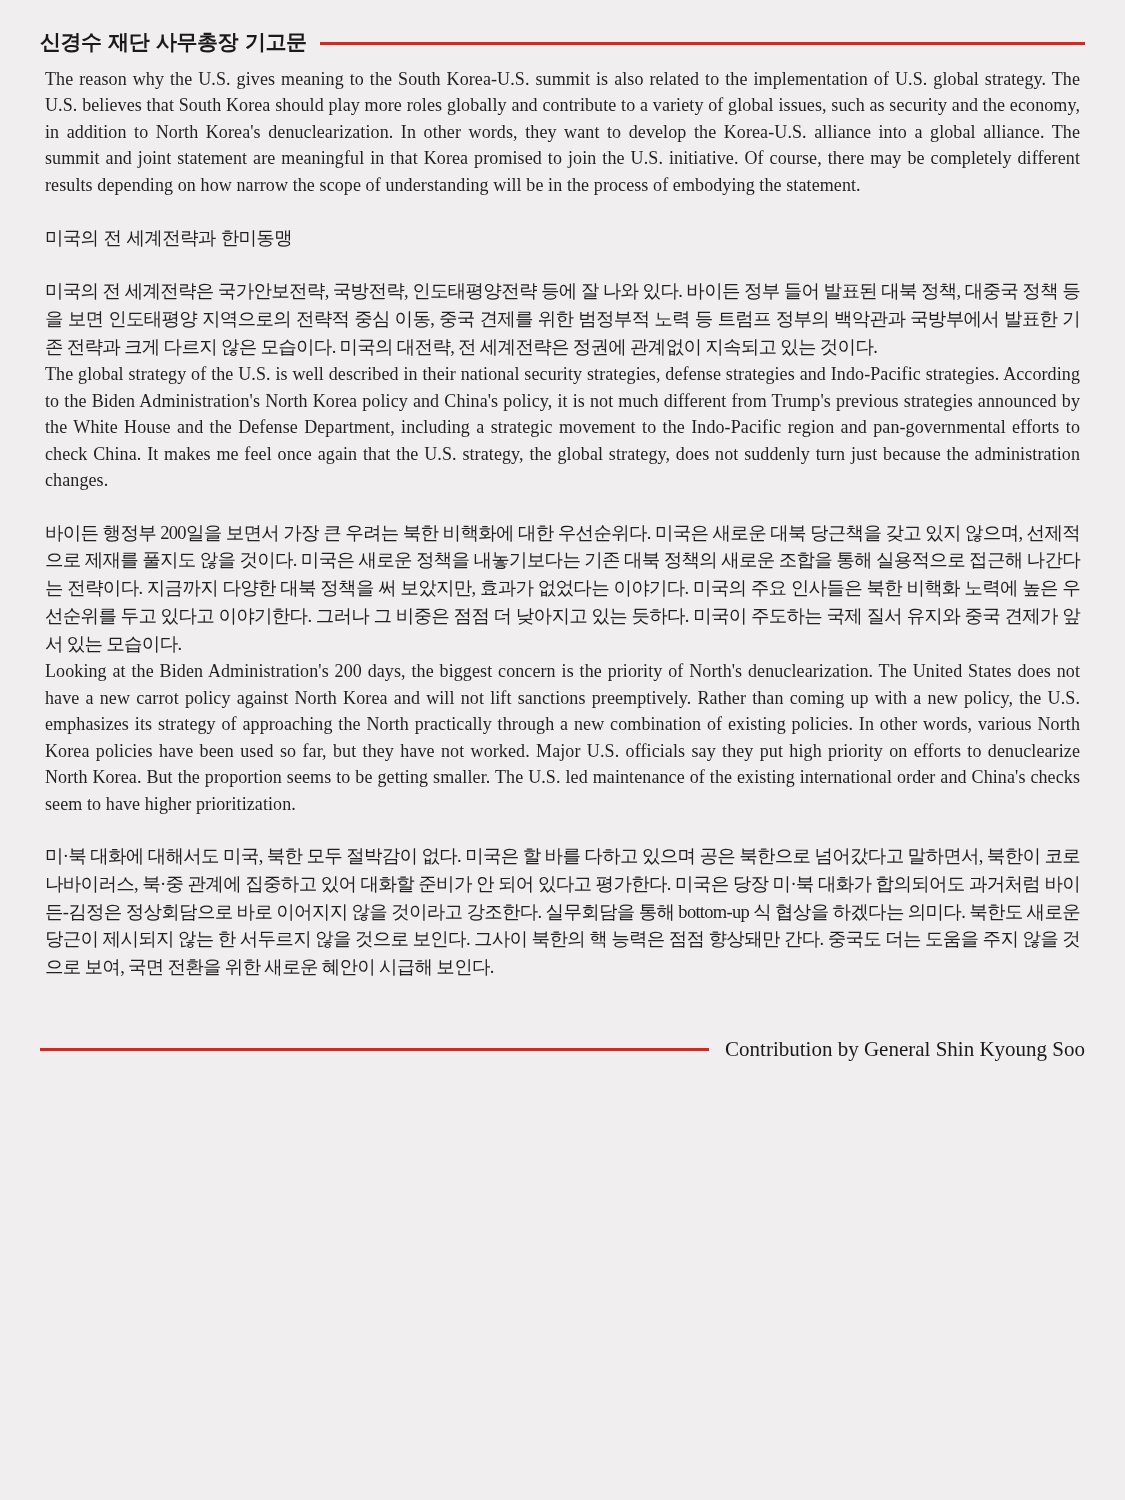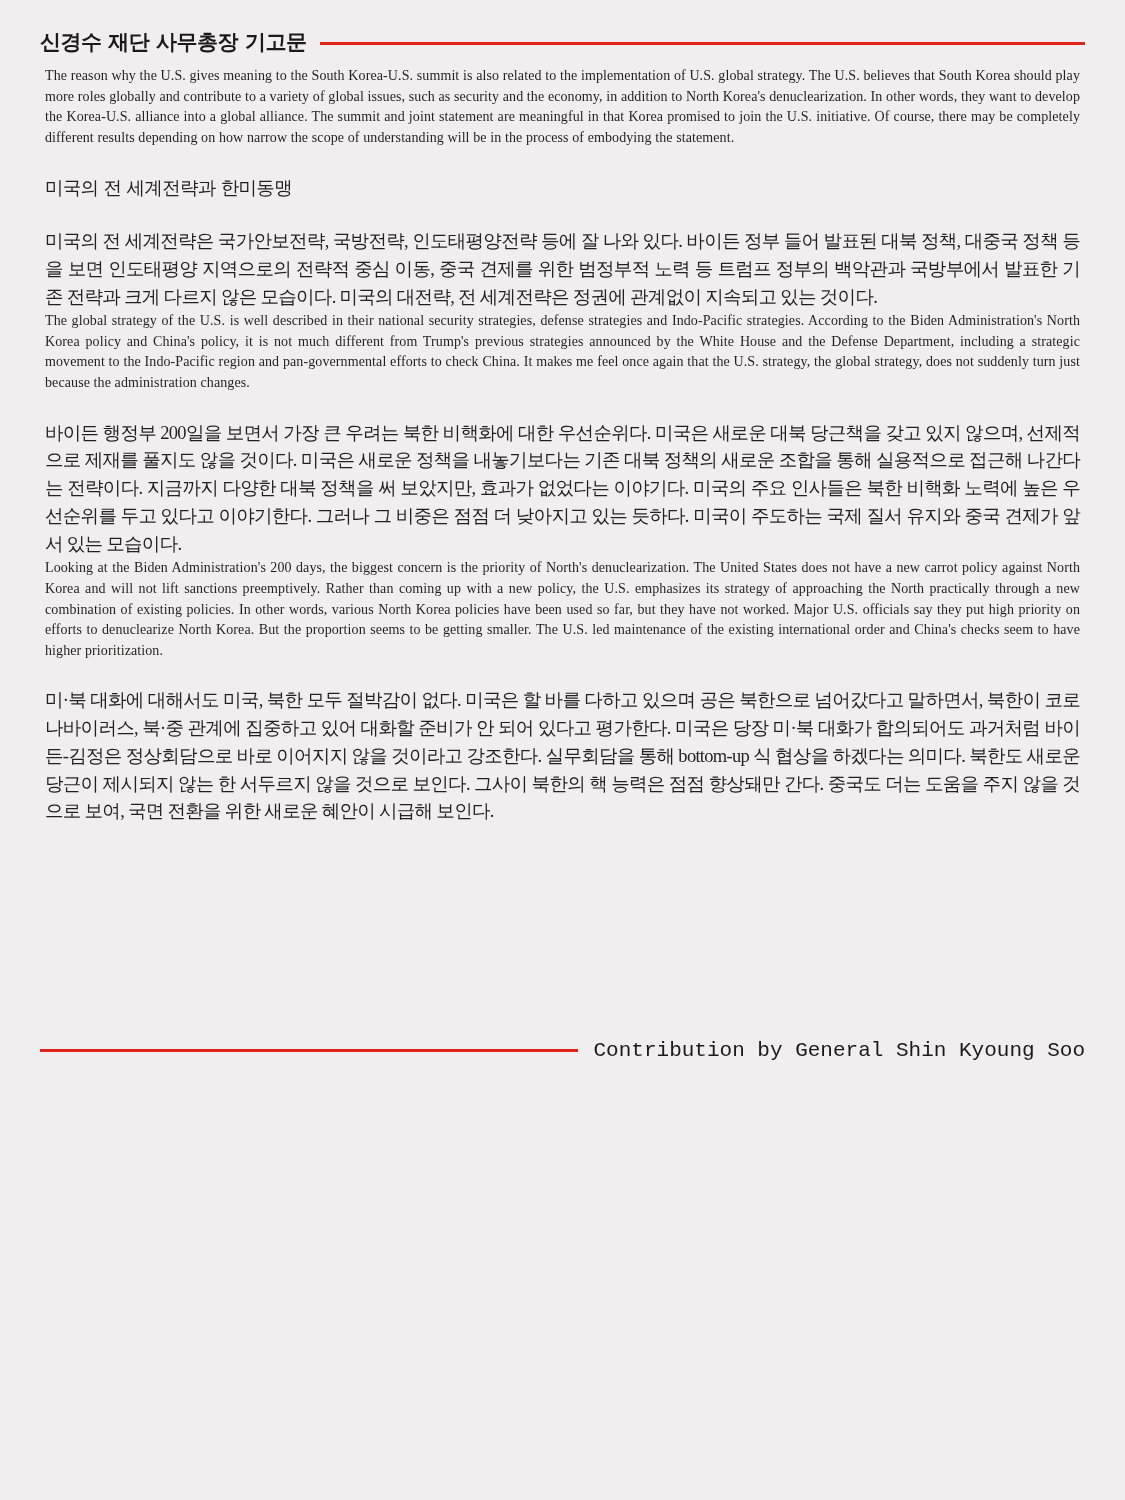--- a/index.html
+++ b/index.html
@@ -41,21 +41,21 @@
     height: 3px;
     background: #e2231a;
     margin-top: 2px;
   }
   
   .content {
     padding: 0 5px;
   }
   p {
     margin: 0;
-    font-size: 14px;
+    font-size: 18px;
     line-height: 1.47;
     text-align: justify;
     text-justify: inter-word;
   }
   p.en {
     font-family: "Liberation Serif", serif;
     letter-spacing: 0.1px;
   }
   p.ko {
     font-family: Liberation Serif, serif;
@@ -84,21 +84,21 @@
     display: flex;
     align-items: center;
     gap: 16px;
   }
   .footer-rule {
     flex: 1 1 auto;
     height: 3px;
     background: #e2231a;
   }
   .footer-text {
-    font-family: Liberation Mono, monospace;
+    font-family: Liberation Serif, serif;
     font-size: 21px;
     white-space: nowrap;
     color: #1a1a1a;
   }
 </style>
 </head>
 <body>
 
 <div class="page">
 

